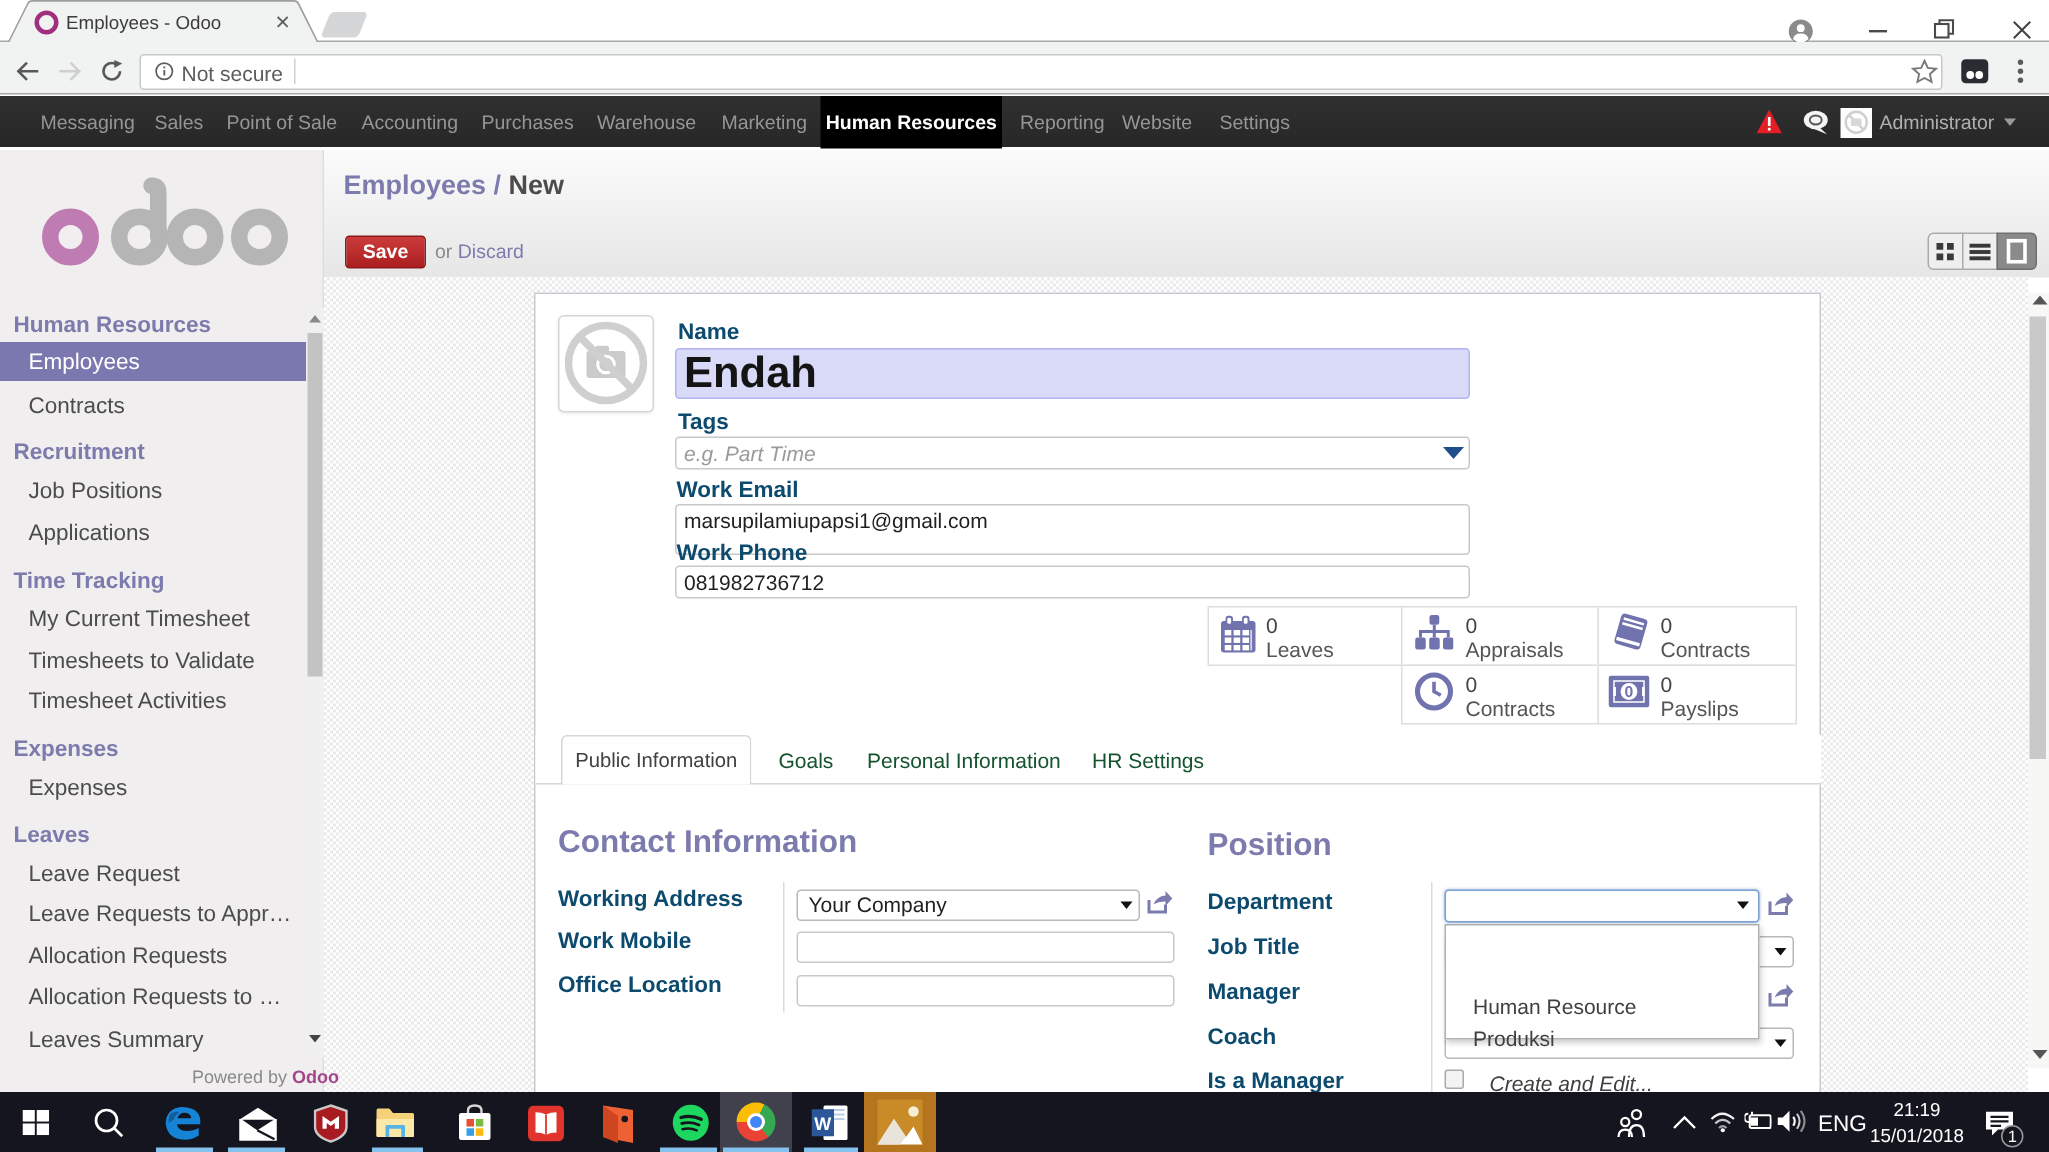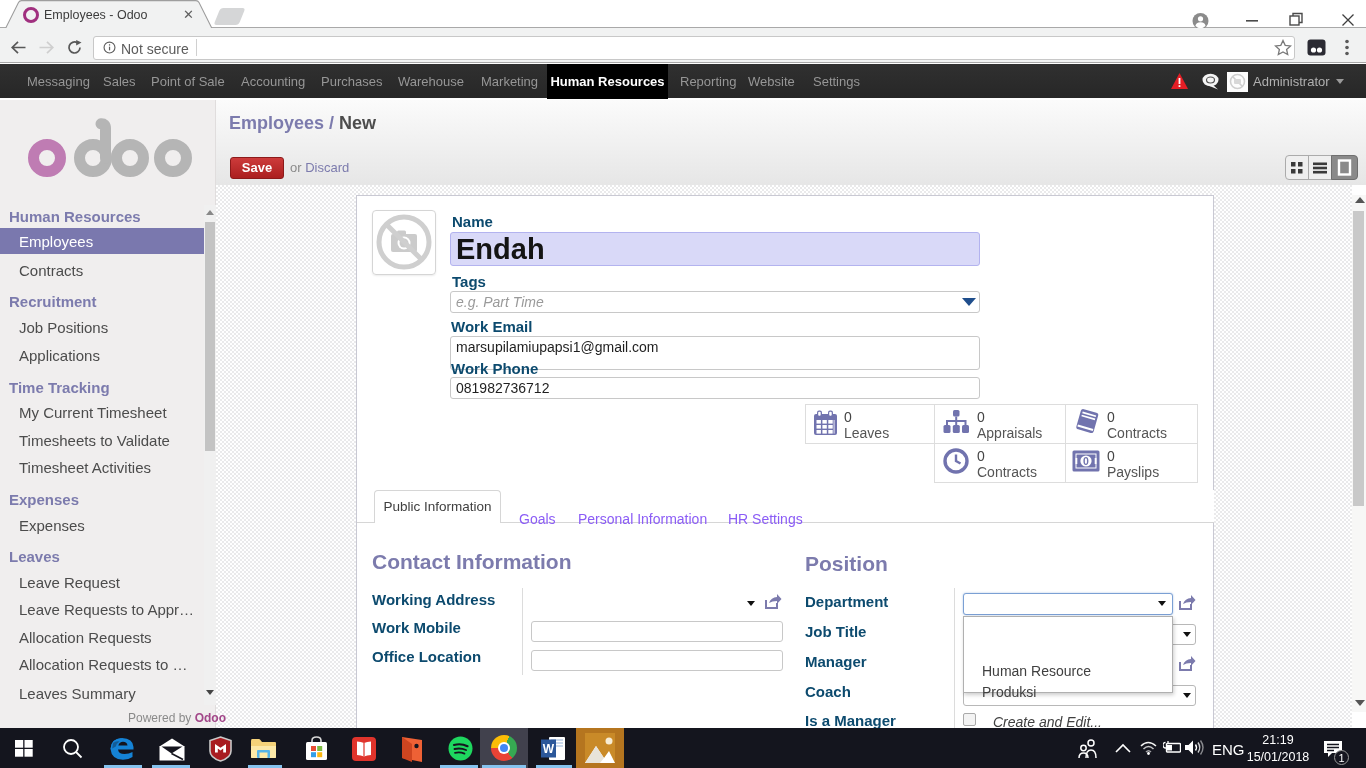--- a/index.html
+++ b/index.html
@@ -59,21 +59,21 @@
 .lbl { position:absolute; font-size:15px; font-weight:bold; color:#0c4a6e; }
 .inp { position:absolute; border:1px solid #c8c8c8; border-radius:3px; background:#fff; font-size:14px; color:#1f1f1f; }
 #imgph { position:absolute; left:15px; top:14px; width:64px; height:65px; border:1px solid #d5d5d5; border-radius:4px; box-shadow:0 1px 2px rgba(0,0,0,0.08); }
 #nameinp { left:93px; top:36px; width:530px; height:34px; background:#d9d9f8; border:1px solid #b3b3ef; font-size:29px; font-weight:bold; line-height:32px; padding-left:5px; color:#141414; }
 
 
 .statcell { position:absolute; border:1px solid #ddd; background:#fff; }
 .statico { position:absolute; }
 .statnum { position:absolute; font-size:14px; color:#444; }
 .statlbl { position:absolute; font-size:14px; color:#555; }
-.tab2 { position:absolute; top:13px; height:32px; font-size:14px; color:#8b5cf6; white-space:nowrap; }
+.tab2 { position:absolute; top:1px; height:32px; font-size:14px; color:#14532d; white-space:nowrap; }
 #tabactive { top:0px; width:127px; height:33px; background:#fff; border:1px solid #d6d6d6; border-bottom:none; border-radius:4px 4px 0 0; color:#404040; text-align:center; line-height:32px; white-space:nowrap; font-size:13.5px; }
 
 .grouph { position:absolute; font-size:21px; font-weight:bold; color:#7c7bad; }
 .sep { position:absolute; width:1px; background:#dcdcdc; }
 .sel { position:absolute; border:1px solid #b8b8b8; border-radius:3px; background:#fff; font-size:14px; color:#222; }
 .seltri { position:absolute; width:0; height:0; border-left:4px solid transparent; border-right:4px solid transparent; border-top:5px solid #111; }
 .shareico { position:absolute; }
 
 
 #ddpanel { position:absolute; left:963px; top:616px; width:210px; height:77px; background:#fff; border:1px solid #b0b0b0; box-shadow:1px 2px 4px rgba(0,0,0,0.2); z-index:30; }
@@ -364,20 +364,21 @@
     <div class="tab2" style="left:371px;line-height:32px">HR Settings</div>
   </div>
 
   <div class="grouph" style="left:372px;top:550px">Contact Information</div>
   <div class="grouph" style="left:805px;top:552px">Position</div>
 
   <div class="sep" style="left:522px;top:588px;height:87px"></div>
   <div class="sep" style="left:954px;top:588px;height:140px"></div>
 
   <div class="lbl" style="left:372px;top:591px">Working Address</div>
+  <div class="sel" style="left:531px;top:593px;width:229px;height:21px;line-height:19px;padding-left:7px">Your Company</div>
   <div class="seltri" style="left:747px;top:601px"></div>
   <svg class="shareico" style="left:764px;top:593px" width="18" height="17" viewBox="0 0 18 17">
       <path d="M2,7 V15 H13 V10" fill="none" stroke="#7c7bad" stroke-width="2"></path>
       <path d="M5,10 Q7,4.5 13,4 L13,1 L17.5,6 L13,11 L13,8 Q8,8 5,10 Z" fill="#7c7bad"></path>
     </svg>
   <div class="lbl" style="left:372px;top:619px">Work Mobile</div>
   <div class="inp" style="left:531px;top:621px;width:252px;height:21px"></div>
   <div class="lbl" style="left:372px;top:648px">Office Location</div>
   <div class="inp" style="left:531px;top:650px;width:252px;height:21px"></div>
 

